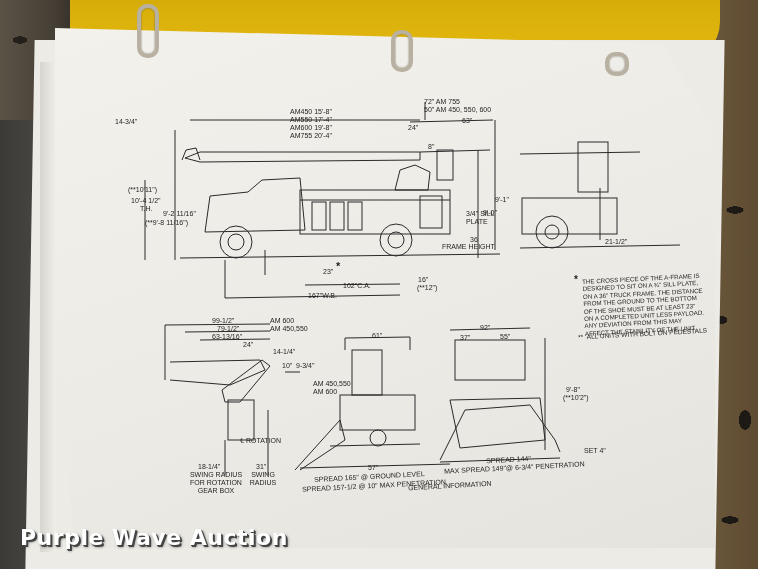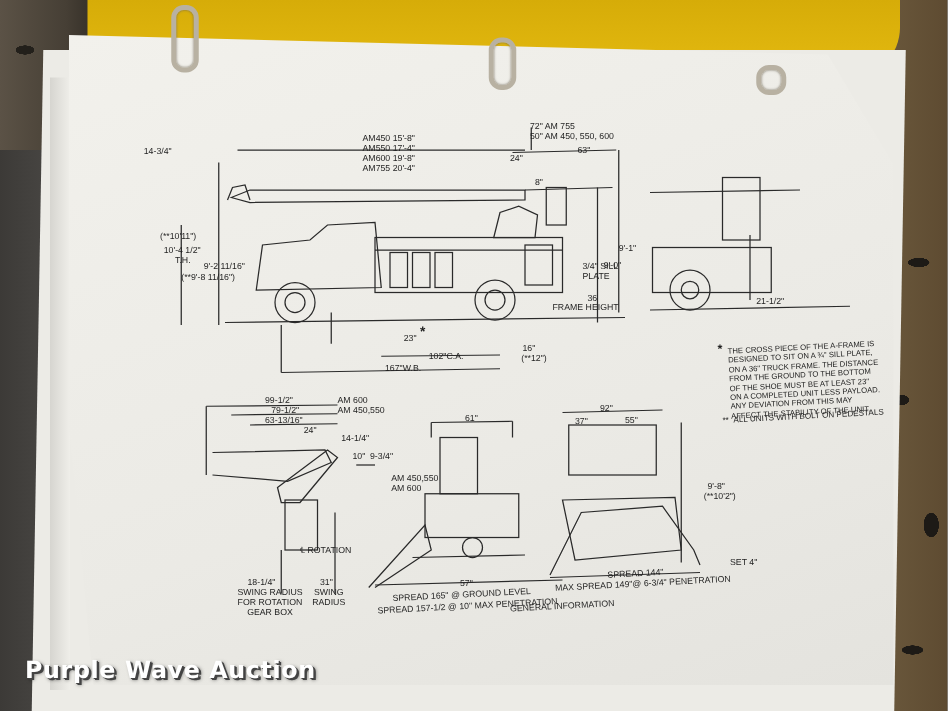--- a/index.html
+++ b/index.html
@@ -28,21 +28,21 @@
     background:linear-gradient(90deg,#d6d5d0,#efeee9); }
   .ring { position:absolute; width:14px; height:46px; border:4px solid #b8b1a2;
     border-radius:10px; background:transparent; box-shadow:inset 0 0 2px #6e6757; }
   .drawing { position:absolute; left:0; top:0; width:758px; height:569px; }
   .t { position:absolute; color:#1e1e1e; font-size:7px; line-height:8px;
        white-space:nowrap; font-family:"Liberation Sans", sans-serif; }
   .tb { font-weight:bold; }
   .note { position:absolute; left:582px; top:278px; width:120px; font-size:6.2px;
     line-height:7.4px; color:#1e1e1e; transform:rotate(-3deg); transform-origin:left top;
     text-transform:uppercase; }
-  .watermark { position:absolute; left:20px; top:525px; font-size:19px; font-weight:bold;
+  .watermark { position:absolute; left:20px; top:525px; font-size:22px; font-weight:bold;
     color:#ffffff; letter-spacing:0.5px;
     text-shadow:1px 1px 0 #444, 2px 2px 0 #444, 2px 2px 3px rgba(0,0,0,.5);
     font-family:"DejaVu Sans", sans-serif; }
   svg line, svg rect, svg circle, svg path, svg polyline, svg polygon { stroke:#2a2a2a; fill:none; stroke-width:1; }
 </style>
 </head>
 <body>
 
 <div class="floor"></div>
 <div class="floor-left-wall"></div>

